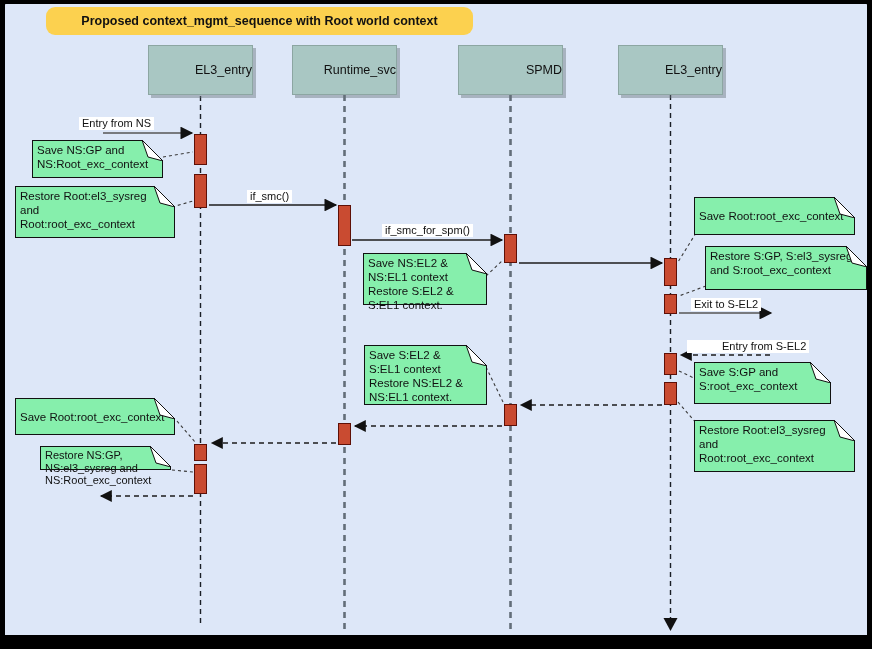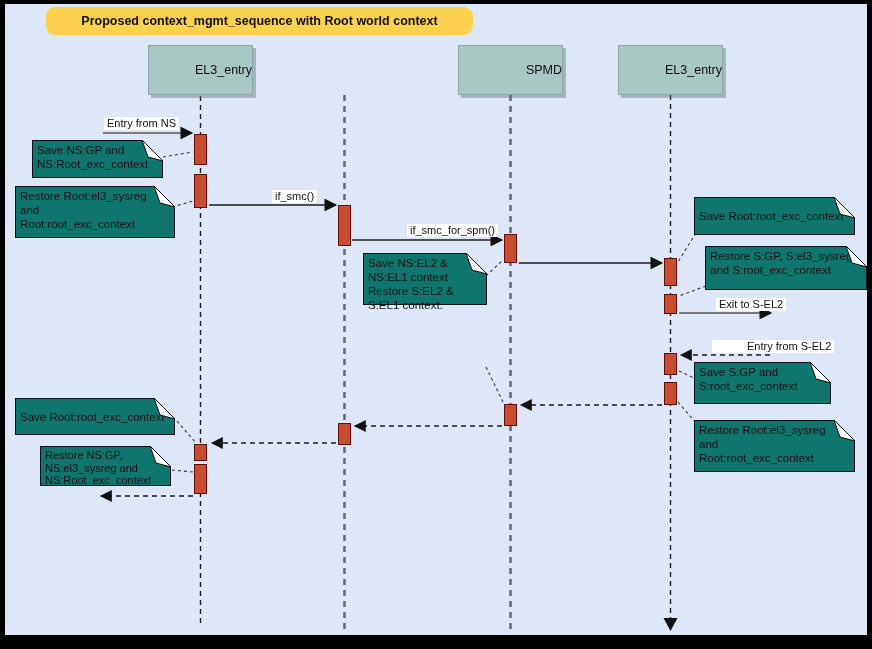--- a/index.html
+++ b/index.html
@@ -7,27 +7,27 @@
          font-family:"Liberation Sans",sans-serif;color:#111;border-radius:16px;}
   #canvas{position:absolute;left:5px;top:4px;width:862px;height:631px;background:#dde7f8;}
   svg.layer{position:absolute;left:0;top:0;pointer-events:none;}
   .title{position:absolute;left:46px;top:7px;width:427px;height:28px;background:#fcd14f;
          border-radius:9px;display:flex;align-items:center;justify-content:center;
          font-weight:bold;font-size:12.5px;}
   .head{position:absolute;width:105px;height:50px;background:#a9c7c3;border:1px solid #8ca6a2;
         box-shadow:3px 3px 0 rgba(105,115,125,.45);display:flex;align-items:center;
         justify-content:flex-end;font-size:12.5px;box-sizing:border-box;}
   .bar{position:absolute;width:13px;background:#c94b31;border:1.5px solid #5e1007;box-sizing:border-box;}
-  .note{position:absolute;background:#0f766e;border:1px solid #111;box-sizing:border-box;
+  .note{position:absolute;background:#86efac;border:1px solid #111;box-sizing:border-box;
         font-size:11.5px;line-height:14px;padding:2px 4px;}
   .note .ntext{white-space:pre-line;display:block;}
   .note.vcenter{display:flex;align-items:center;}
   .note.tight{line-height:12.5px;font-size:11px;}
   .fold{position:absolute;top:-1px;right:-1px;width:21px;height:21px;}
-  .mlabel{position:absolute;background:#fff;padding:0 3px;font-size:11px;line-height:13px;white-space:nowrap;margin-left:25px;}
+  .mlabel{position:absolute;background:#fff;padding:0 3px;font-size:11px;line-height:13px;white-space:nowrap;}
 </style>
 </head>
 <body>
 
 <div id="stage">
   <div id="canvas"></div>
 
   <svg class="layer" width="872" height="649">
     <defs>
       <marker id="ah" viewBox="0 0 10 10" refX="9" refY="5" markerWidth="9" markerHeight="8" orient="auto">
@@ -62,20 +62,23 @@
     <line x1="678" y1="402" x2="697" y2="424" stroke="#3a3a3a" stroke-width="1.1" stroke-dasharray="3,3"></line>
     <line x1="486" y1="367" x2="503" y2="402" stroke="#3a3a3a" stroke-width="1.1" stroke-dasharray="3,3"></line>
     <line x1="177" y1="421" x2="195" y2="442" stroke="#3a3a3a" stroke-width="1.1" stroke-dasharray="3,3"></line>
     <line x1="172" y1="470" x2="193" y2="472" stroke="#3a3a3a" stroke-width="1.1" stroke-dasharray="3,3"></line>
   </svg>
 
   <div class="title">Proposed context_mgmt_sequence with Root world context</div>
 
   <div class="head" style="left:148px;top:45px;">
       <span>EL3_entry</span>
+    </div>
+  <div class="head" style="left:292px;top:45px;">
+      <span>Runtime_svc</span>
     </div>
   <div class="head" style="left:458px;top:45px;">
       <span>SPMD</span>
     </div>
   <div class="head" style="left:618px;top:45px;">
       <span>EL3_entry</span>
     </div>
 
   <div class="bar" style="left:194px;top:134px;height:31px;"></div>
   <div class="bar" style="left:194px;top:174px;height:34px;"></div>
@@ -155,29 +158,40 @@
   <div class="note" style="left:694px;top:420px;width:161px;height:52px;">
     <svg class="fold" viewBox="0 0 21 21">
         <polygon points="0,0 21,0 21,21" fill="#dde7f8"></polygon>
         <path d="M0,0 L6,17 L21,21 Z" fill="#fff" stroke="#111" stroke-width="1"></path>
         <path d="M0,0 L21,21" stroke="#111" stroke-width="1" fill="none"></path>
       </svg>
     <span class="ntext">Restore Root:el3_sysreg
 and
 Root:root_exc_context</span>
   </div>
+  <div class="note" style="left:364px;top:345px;width:123px;height:60px;">
+    <svg class="fold" viewBox="0 0 21 21">
+        <polygon points="0,0 21,0 21,21" fill="#dde7f8"></polygon>
+        <path d="M0,0 L6,17 L21,21 Z" fill="#fff" stroke="#111" stroke-width="1"></path>
+        <path d="M0,0 L21,21" stroke="#111" stroke-width="1" fill="none"></path>
+      </svg>
+    <span class="ntext">Save S:EL2 &amp;
+S:EL1 context
+Restore NS:EL2 &amp;
+NS:EL1 context.</span>
+  </div>
   <div class="note vcenter" style="left:15px;top:398px;width:160px;height:37px;">
     <svg class="fold" viewBox="0 0 21 21">
         <polygon points="0,0 21,0 21,21" fill="#dde7f8"></polygon>
         <path d="M0,0 L6,17 L21,21 Z" fill="#fff" stroke="#111" stroke-width="1"></path>
         <path d="M0,0 L21,21" stroke="#111" stroke-width="1" fill="none"></path>
       </svg>
     <span class="ntext">Save Root:root_exc_context</span>
   </div>
-  <div class="note tight" style="left:40px;top:446px;width:131px;height:40px;">
+  <div class="note tight" style="left:40px;top:446px;width:131px;height:24px;">
     <svg class="fold" viewBox="0 0 21 21">
         <polygon points="0,0 21,0 21,21" fill="#dde7f8"></polygon>
         <path d="M0,0 L6,17 L21,21 Z" fill="#fff" stroke="#111" stroke-width="1"></path>
         <path d="M0,0 L21,21" stroke="#111" stroke-width="1" fill="none"></path>
       </svg>
     <span class="ntext">Restore NS:GP,
 NS:el3_sysreg and
 NS:Root_exc_context</span>
   </div>
 </div>

